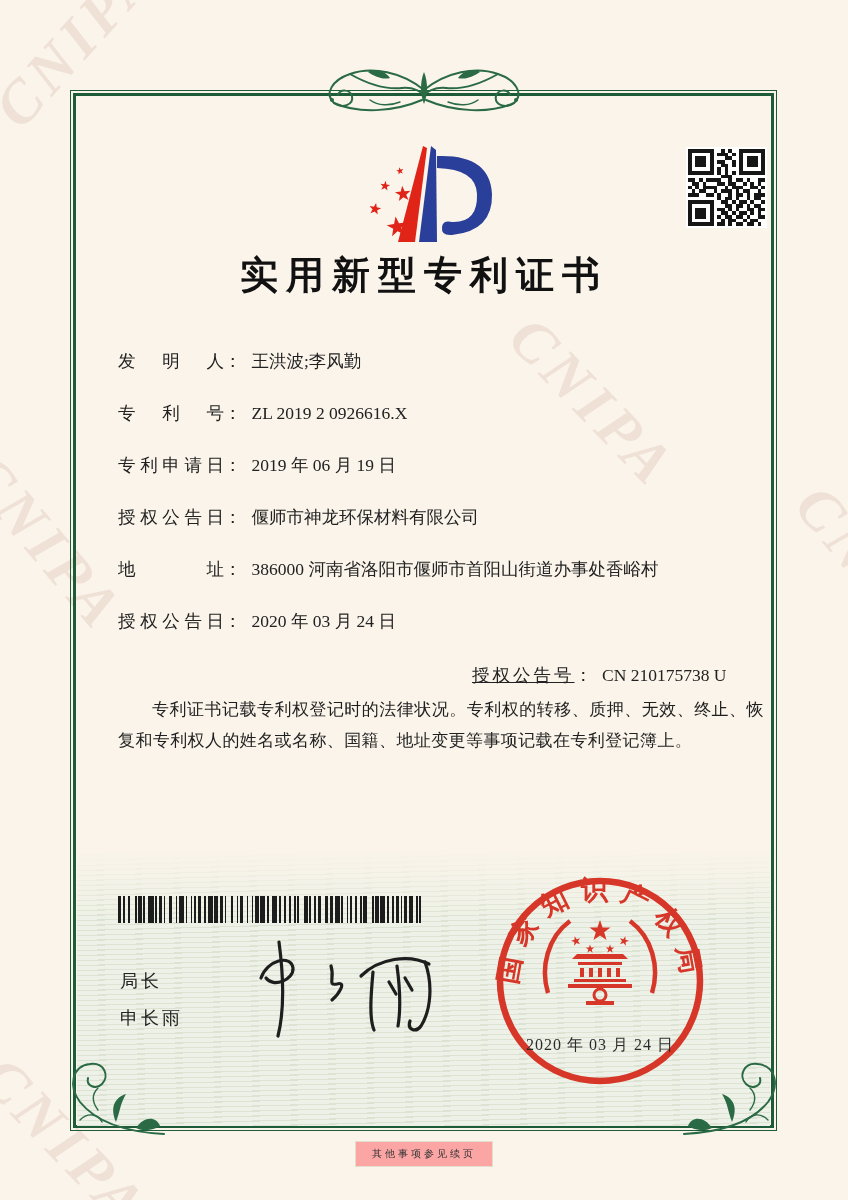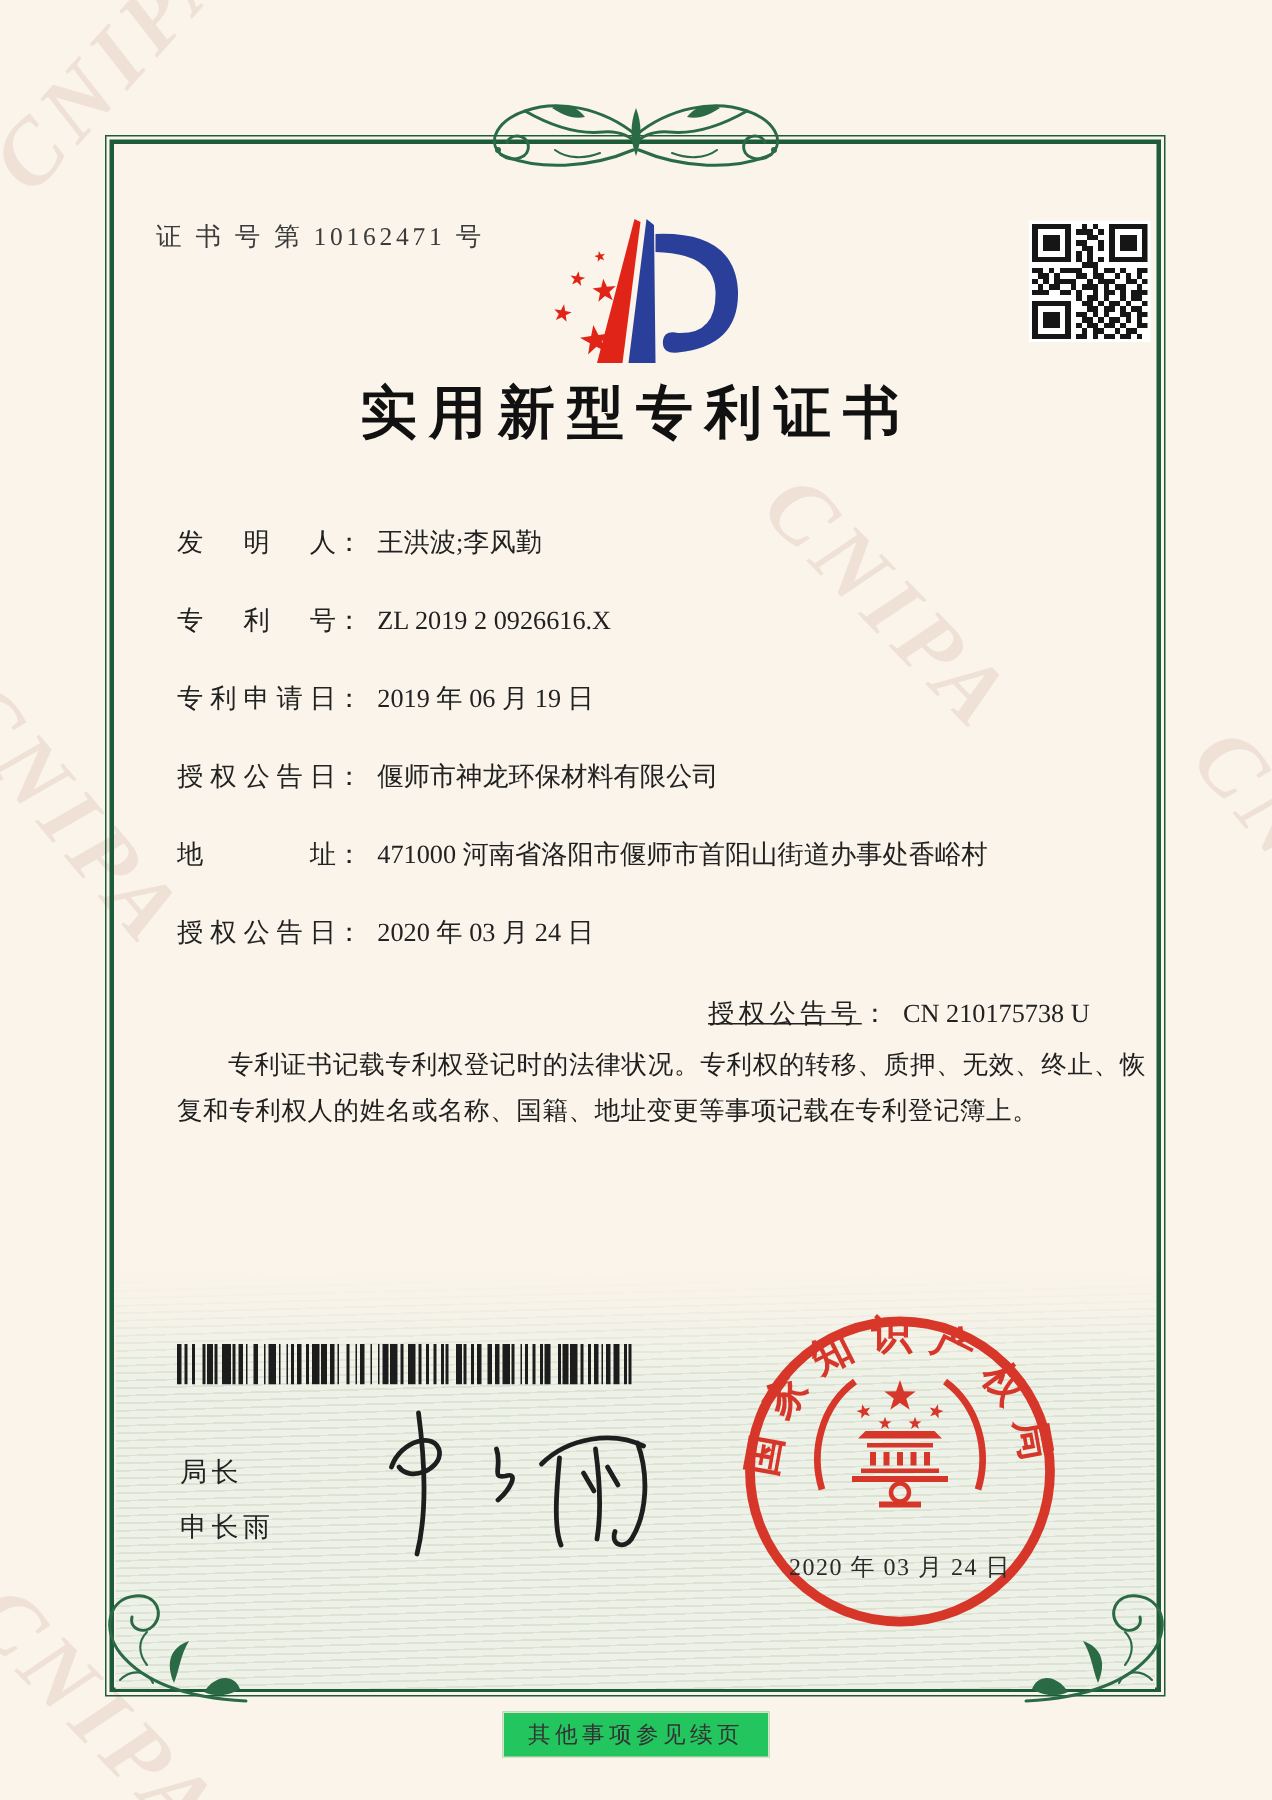--- a/index.html
+++ b/index.html
@@ -70,22 +70,22 @@
     font-family:"Liberation Sans","DejaVu Sans",sans-serif;line-height:37px;
   }
   .signature{position:absolute;left:233px;top:930px;}
   .seal{position:absolute;left:493px;top:874px;}
   .page-number{
     position:absolute;left:0;width:100%;top:1090px;text-align:center;
     font-size:15px;letter-spacing:2px;color:#333;
   }
   .continuation{
     position:absolute;left:50%;transform:translateX(-50%);top:1141px;
-    border:1px solid #e3ddcb;background:#22c55e;padding:5px 16px;
-    font-size:15px;letter-spacing:3px;color:#333;z-index:5;white-space:nowrap;
+    border:1px solid #e3ddcb;background:#fca5a5;padding:5px 16px;
+    font-size:10px;letter-spacing:3px;color:#333;z-index:5;white-space:nowrap;
   }
 </style>
 </head>
 <body>
 
 <div class="watermark wm1">CNIPA</div>
 <div class="watermark wm2">CNIPA</div>
 <div class="watermark wm3">CNIPA</div>
 <div class="watermark wm4">CNIPA</div>
 <div class="watermark wm5">CNIPA</div>
@@ -124,21 +124,20 @@
     <path d="M108,84 C70,82 40,72 24,52 C12,36 16,16 34,14 C48,12 54,26 46,34 C40,40 30,36 32,28"></path>
     <path d="M60,72 C54,58 58,48 70,44 C64,54 64,62 60,72 Z" fill="#2a6a45" stroke="none"></path>
     <path d="M80,78 C88,66 100,66 104,76 C98,80 88,82 80,78 Z" fill="#2a6a45" stroke="none"></path>
     <path d="M42,60 C36,52 36,44 42,38" stroke-width="1.4"></path>
     <path d="M24,70 C32,62 42,64 46,72" stroke-width="1.4"></path>
   </g>
 </svg>
 
 <div class="content">
 
-  <div class="cert-number">证 书 号 第 10162471 号</div>
 
   <svg class="logo" width="156" height="124" viewBox="0 0 156 124">
     <defs>
       <path id="st" d="M0,-10 L2.35,-3.24 L9.51,-3.09 L3.8,1.24 L5.88,8.09 L0,4 L-5.88,8.09 L-3.8,1.24 L-9.51,-3.09 L-2.35,-3.24 Z"></path>
     </defs>
     <polygon points="71,12 75,14 63,108 46,108" fill="#e02417"></polygon>
     <polygon points="79,12 84,16 85,108 67,108" fill="#2a3f99"></polygon>
     <path d="M85,22 Q138,20 140,60 Q141,97 100,101 Q89,102 90,93 Q91,86 100,88 Q126,89 125,60 Q124,35 85,34 Z" fill="#2a3f99"></path>
     <use href="#st" fill="#e02417" transform="translate(48,37) scale(0.38) rotate(-12)"></use>
     <use href="#st" fill="#e02417" transform="translate(33,52) scale(0.52) rotate(8)"></use>
@@ -398,21 +397,21 @@
     <div class="field-row">
       <span class="field-label">专利号</span><span class="field-colon">：</span><span class="field-value">ZL 2019 2 0926616.X</span>
     </div>
     <div class="field-row">
       <span class="field-label">专利申请日</span><span class="field-colon">：</span><span class="field-value">2019 年 06 月 19 日</span>
     </div>
     <div class="field-row">
       <span class="field-label">授权公告日</span><span class="field-colon">：</span><span class="field-value">偃师市神龙环保材料有限公司</span>
     </div>
     <div class="field-row">
-      <span class="field-label">地址</span><span class="field-colon">：</span><span class="field-value">471000  河南省洛阳市偃师市首阳山街道办事处香峪村</span>
+      <span class="field-label">地址</span><span class="field-colon">：</span><span class="field-value">386000  河南省洛阳市偃师市首阳山街道办事处香峪村</span>
     </div>
     <div class="field-row">
       <span class="field-label">授权公告日</span><span class="field-colon">：</span><span class="field-value">2020 年 03 月 24 日</span>
     </div>
   </div>
 
   <div class="grant-no">
     <span class="glabel">授权公告号</span><span class="field-colon">：</span><span>CN 210175738 U</span>
   </div>
 

